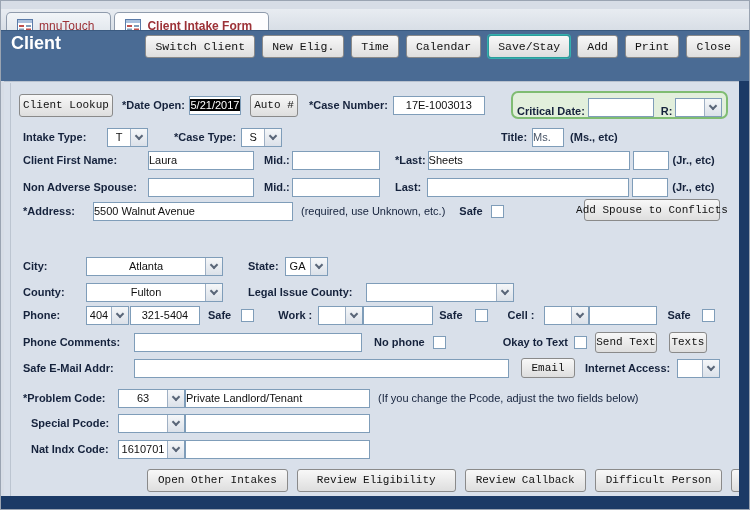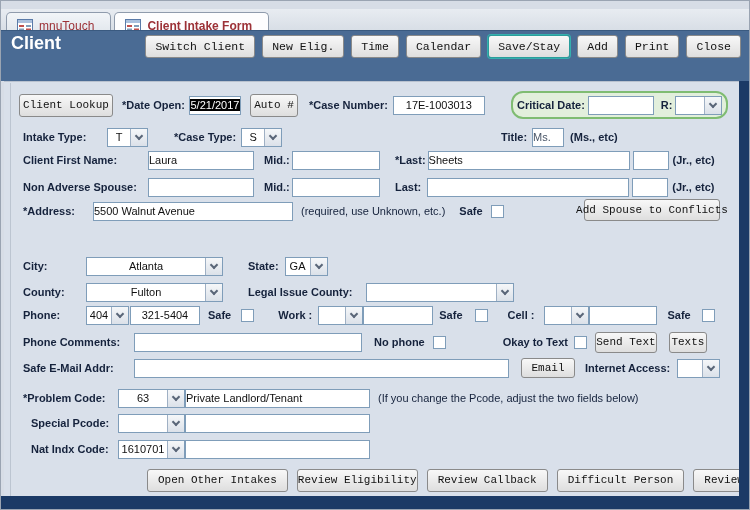--- a/index.html
+++ b/index.html
@@ -38,21 +38,21 @@
   .hint{font-size:11px;font-weight:bold;color:#15223c;white-space:nowrap;flex:none}
   .fld{height:19px;border:1px solid #7f9db9;background:#fff;font-size:11px;display:inline-flex;align-items:center;padding:0 0;color:#101010;flex:none;overflow:hidden;white-space:nowrap}
   .fld.center{justify-content:center;padding:0}
   .sel{background:#000;color:#fff;padding:0 2px;font-size:11px}
   .combo{display:inline-flex;height:19px;border:1px solid #7f9db9;background:#fff;flex:none}
   .cfield{display:flex;align-items:center;font-size:11px;padding:0 2px;color:#101010;overflow:hidden;white-space:nowrap}
   .cfield.center{justify-content:center;padding:0}
   .carrow{width:17px;background:linear-gradient(#f5f7f9,#dbe1e9);border-left:1px solid #9fb0c4;display:flex;align-items:center;justify-content:center;flex:none}
   .chev{width:6px;height:6px;border-right:2px solid #5a6678;border-bottom:2px solid #5a6678;transform:rotate(45deg);margin-top:-3px}
   .chk{width:13px;height:13px;border:1px solid #7f9db9;background:#fff;flex:none}
-  .critical{position:absolute;left:510px;top:90px;width:217px;height:28px;background:#e2efdc;border:2px solid #7fbc72;border-radius:12px;display:flex;align-items:center;padding:0 4px}
+  .critical{position:absolute;left:510px;top:90px;width:217px;height:28px;background:#e2efdc;border:2px solid #7fbc72;border-radius:7px;display:flex;align-items:flex-end;padding:0 4px}
   .muted{color:#4a5668}
 </style>
 </head>
 <body>
 
 <div class="screen">
 
   <div class="doctabs">
     <div class="doctab">
       <svg class="docicon" viewBox="0 0 16 13">
@@ -304,21 +304,21 @@
       <span class="cfield center" style="width:48px">1610701</span>
       <span class="carrow">
           <span class="chev"></span>
         </span>
     </span>
     <span class="fld" style="width:185px"></span>
   </div>
 
   <div class="row" style="left:146px;top:468px;gap:9px">
     <button class="btn" style="height:23px;padding:0 10px">Open Other Intakes</button>
-    <button class="btn" style="height:23px;padding:0 0">Review Eligibility</button>
+    <button class="btn" style="height:23px;padding:0 19px">Review Eligibility</button>
     <button class="btn" style="height:23px;padding:0 10px">Review Callback</button>
     <button class="btn" style="height:23px;padding:0 10px">Difficult Person</button>
     <button class="btn" style="height:23px;padding:0 10px">Review Online Intake</button>
   </div>
 
   <div class="rstrip"></div>
   <div class="bbar"></div>
 </div>
 
 </body></html>

